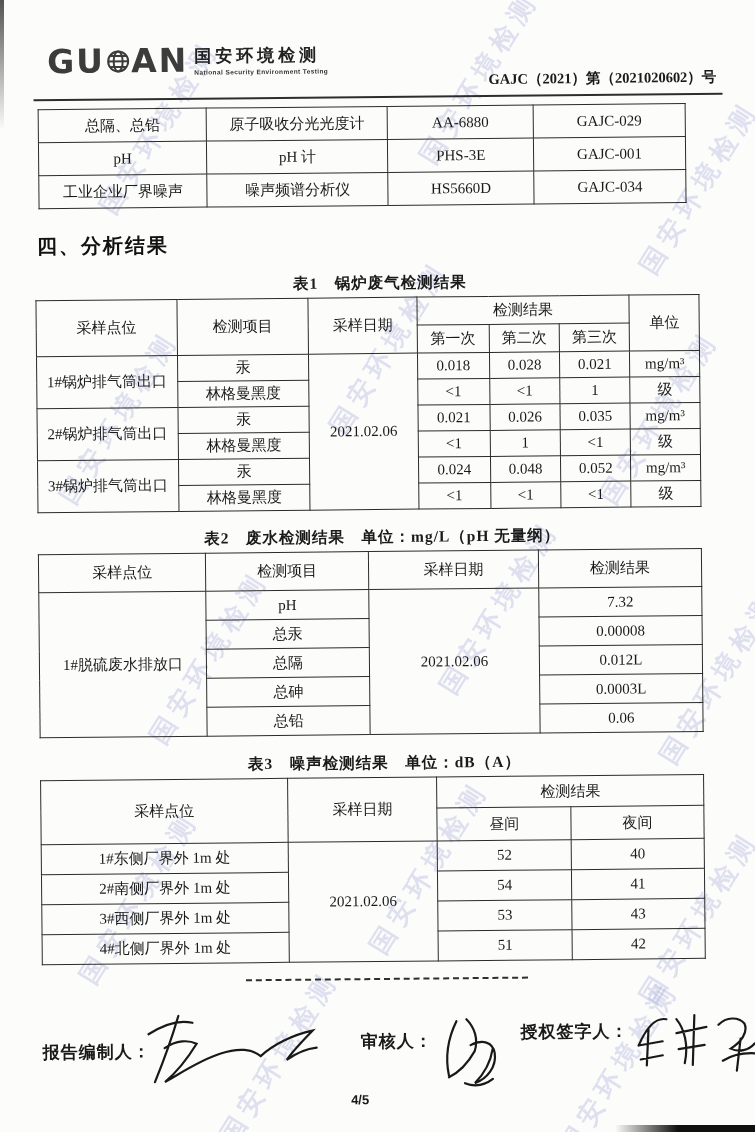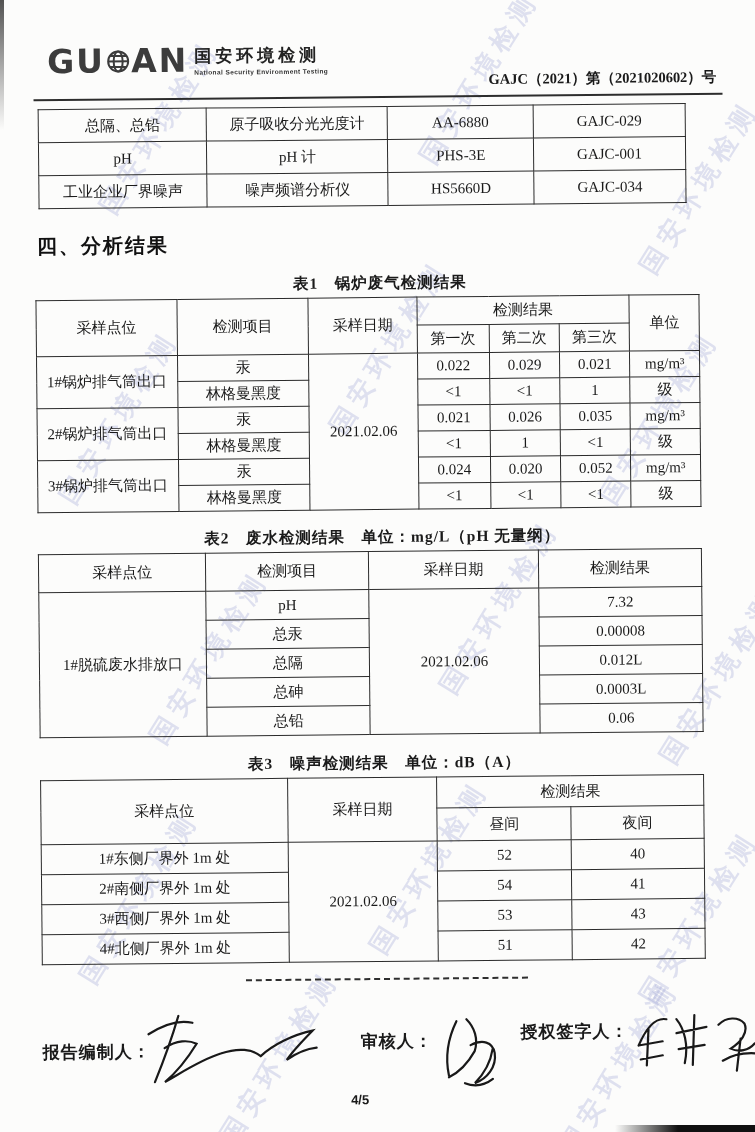--- a/index.html
+++ b/index.html
@@ -172,22 +172,22 @@
       </tr>
       <tr class="hrow">
         <td>第一次</td>
         <td>第二次</td>
         <td>第三次</td>
       </tr>
       <tr class="brow">
         <td rowspan="2">1#锅炉排气筒出口</td>
         <td>汞</td>
         <td rowspan="6">2021.02.06</td>
-        <td>0.022</td>
-        <td>0.029</td>
+        <td>0.018</td>
+        <td>0.028</td>
         <td>0.021</td>
         <td>mg/m³</td>
       </tr>
       <tr class="brow">
         <td>林格曼黑度</td>
         <td>&lt;1</td>
         <td>&lt;1</td>
         <td>1</td>
         <td>级</td>
       </tr>
@@ -203,21 +203,21 @@
         <td>林格曼黑度</td>
         <td>&lt;1</td>
         <td>1</td>
         <td>&lt;1</td>
         <td>级</td>
       </tr>
       <tr class="brow">
         <td rowspan="2">3#锅炉排气筒出口</td>
         <td>汞</td>
         <td>0.024</td>
-        <td>0.020</td>
+        <td>0.048</td>
         <td>0.052</td>
         <td>mg/m³</td>
       </tr>
       <tr class="brow">
         <td>林格曼黑度</td>
         <td>&lt;1</td>
         <td>&lt;1</td>
         <td>&lt;1</td>
         <td>级</td>
       </tr>

